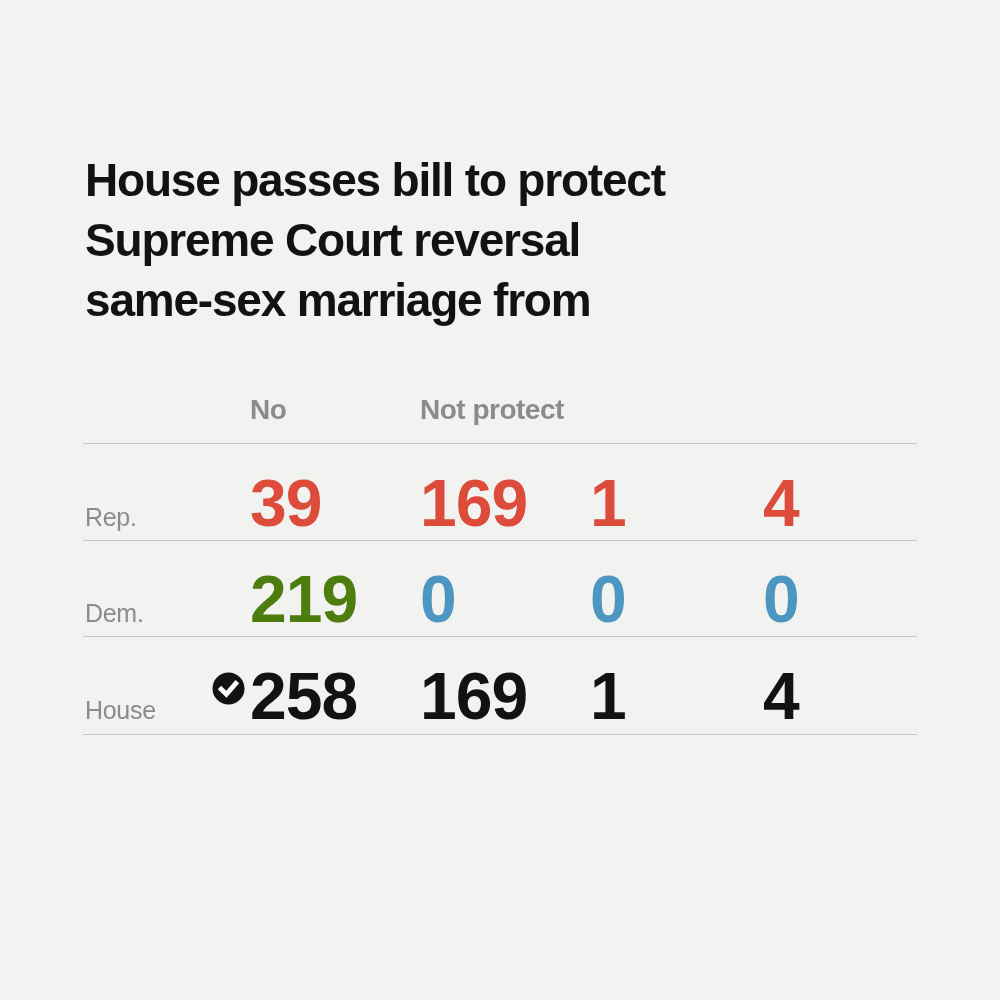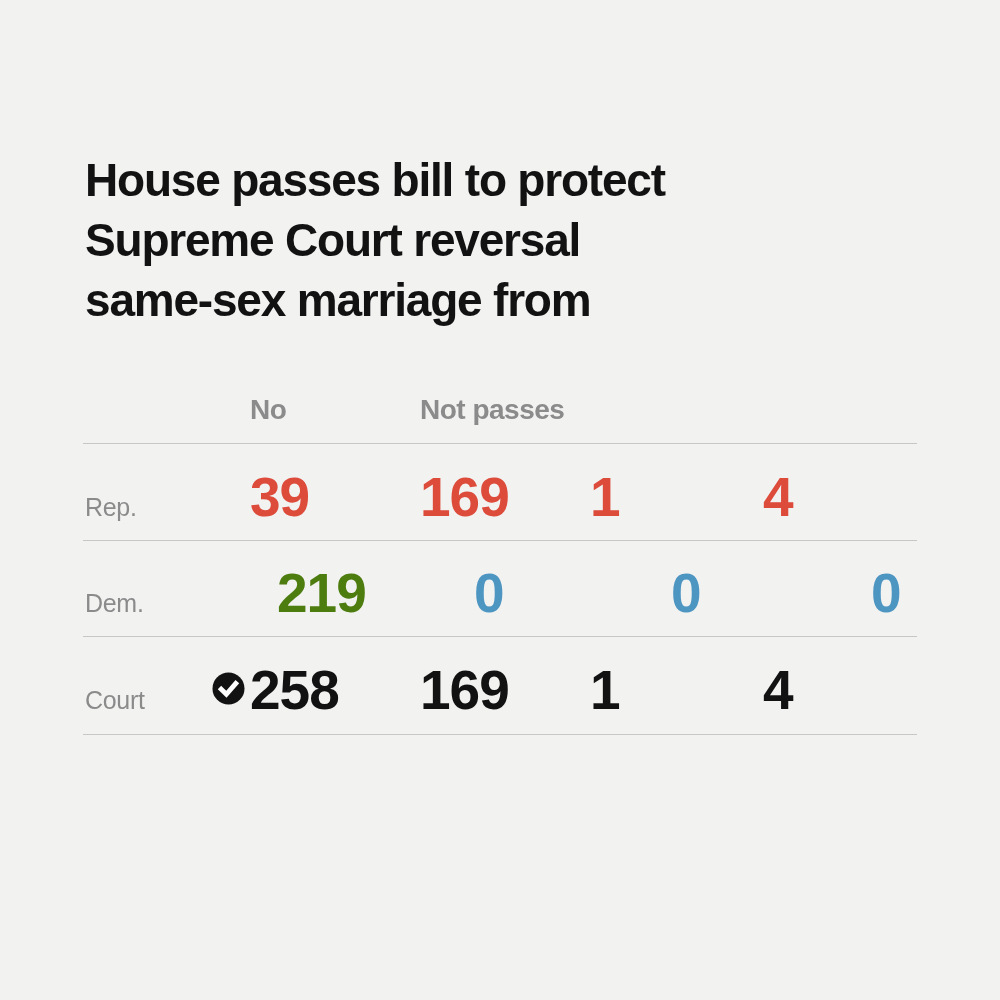--- a/index.html
+++ b/index.html
@@ -38,38 +38,38 @@
     align-items: baseline;
     box-sizing: border-box;
     border-bottom: 1px solid #c7c7c5;
   }
   .trow.header {
     height: 62px;
     padding-top: 12px;
     align-items: start;
   }
   .trow.r-rep   { height: 97px; padding-top: 21px; }
-  .trow.r-dem   { height: 96px; padding-top: 20px; gap: 27px; }
+  .trow.r-dem   { height: 96px; padding-top: 20px; }
   .trow.r-total { height: 98px; padding-top: 21px; }
   .col-head {
     color: #8b8b8b;
     font-size: 28px;
     font-weight: 700;
     letter-spacing: -0.5px;
     white-space: nowrap;
   }
   .row-label {
     color: #8b8b8b;
     font-size: 25px;
     font-weight: 400;
     padding-left: 2px;
     letter-spacing: -0.3px;
   }
   .num {
-    font-size: 55px;
+    font-size: 66px;
     font-weight: 700;
     letter-spacing: -1px;
     white-space: nowrap;
   }
   .cell-with-check {
     position: relative;
   }
   .check-badge {
     position: absolute;
     left: -38px;
@@ -88,41 +88,41 @@
     <div>House passes bill to protect</div>
     <div>Supreme Court reversal</div>
     <div>same-sex marriage from</div>
   </div>
 
   <div class="vote-table">
 
     <div class="trow header">
       <div class="row-label"></div>
       <div class="col-head">No</div>
-      <div class="col-head">Not passes</div>
+      <div class="col-head">Not protect</div>
     </div>
 
     <div class="trow r-rep">
       <div class="row-label">Rep.</div>
       <div class="num" style="color: rgb(221, 75, 59);">39</div>
       <div class="num" style="color: rgb(221, 75, 59);">169</div>
       <div class="num" style="color: rgb(221, 75, 59);">1</div>
       <div class="num" style="color: rgb(221, 75, 59);">4</div>
     </div>
 
     <div class="trow r-dem">
       <div class="row-label">Dem.</div>
       <div class="num" style="color: #4d7c0f;">219</div>
       <div class="num" style="color: rgb(78, 150, 194);">0</div>
       <div class="num" style="color: rgb(78, 150, 194);">0</div>
       <div class="num" style="color: rgb(78, 150, 194);">0</div>
     </div>
 
     <div class="trow r-total">
-      <div class="row-label">Court</div>
+      <div class="row-label">House</div>
       <div class="num cell-with-check">
         <svg class="check-badge" viewBox="0 0 34 34" xmlns="http://www.w3.org/2000/svg" aria-hidden="true">
           <circle cx="17" cy="17" r="16.5" fill="#121212"></circle>
           <path d="M9.5 17.8 L14.8 23 L24.5 11.8" stroke="#ffffff" stroke-width="5" fill="none" stroke-linecap="square"></path>
         </svg>
         <span style="color: rgb(18, 18, 18);">258</span>
       </div>
       <div class="num" style="color: rgb(18, 18, 18);">169</div>
       <div class="num" style="color: rgb(18, 18, 18);">1</div>
       <div class="num" style="color: rgb(18, 18, 18);">4</div>

